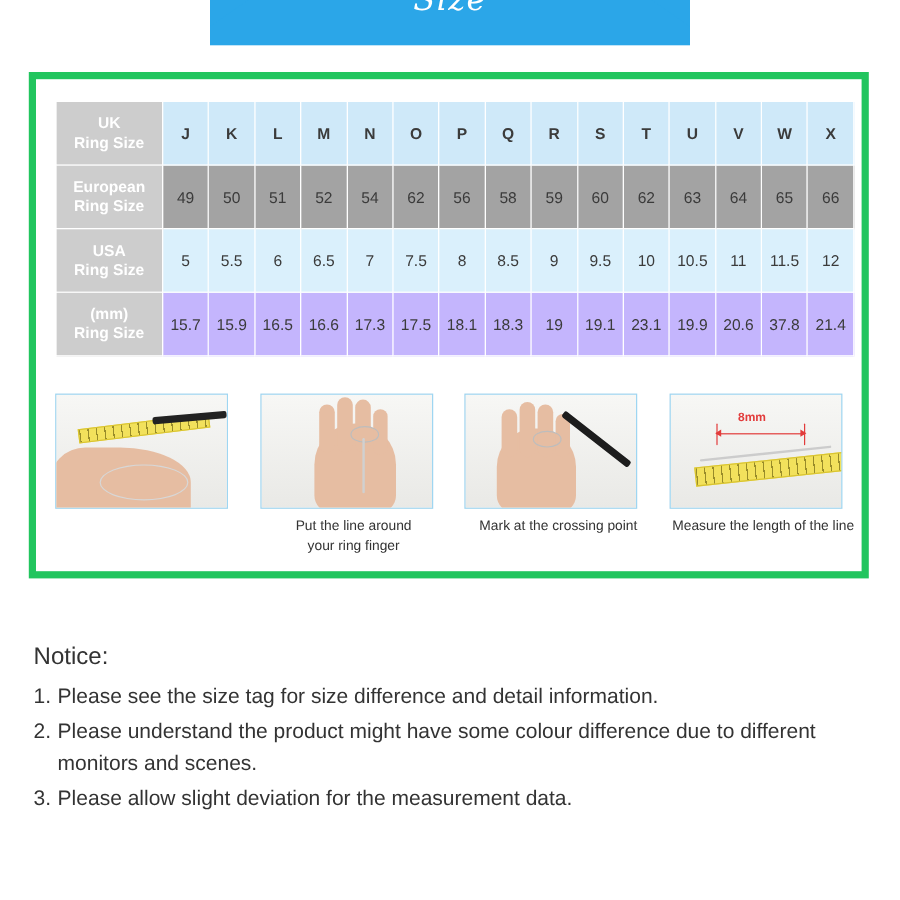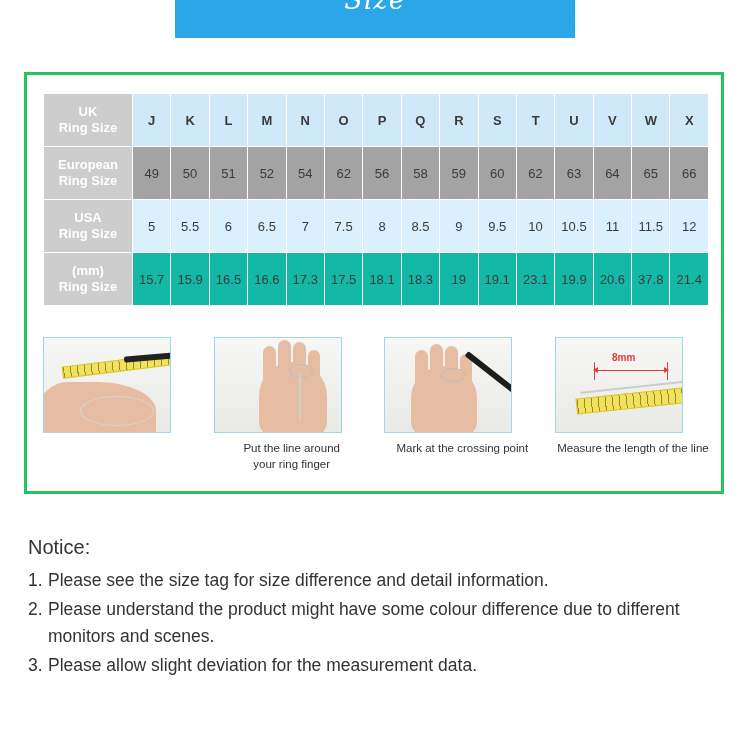--- a/index.html
+++ b/index.html
@@ -59,24 +59,24 @@
     font-style: italic;
     font-size: 27px;
     color: #ffffff;
     letter-spacing: 1px;
   }
 
   
   .card {
     position: absolute;
     left: 24px;
-    top: 72px;
+    top: 60px;
     width: 700px;
     height: 422px;
-    border: 3px solid #22c55e;
+    border: 6px solid #22c55e;
     box-sizing: border-box;
     background: #ffffff;
   }
 
   
   .size-table {
     position: absolute;
     left: 16px;
     top: 18px;
     border-collapse: collapse;
@@ -95,36 +95,36 @@
     width: 86px;
     background: #cdcdcd;
     color: #ffffff;
     font-weight: bold;
     font-size: 13px;
     line-height: 16px;
   }
   .size-table tr.r0 td.val { background: #cfe9f9; font-weight: bold; }
   .size-table tr.r1 td.val { background: #a3a3a3; }
   .size-table tr.r2 td.val { background: #daf0fc; }
-  .size-table tr.r3 td.val { background: #14b8a6; margin-left: 32px; }
+  .size-table tr.r3 td.val { background: #c4b5fd; margin-left: 32px; }
 
   
   .steps {
     position: absolute;
     left: 16px;
     top: 262px;
     width: 668px;
     display: flex;
     justify-content: space-between;
   }
   .step {
     width: 156px;
   }
   .step-img {
-    width: 128px;
+    width: 144px;
     height: 96px;
     border: 1px solid #9ed6f2;
     box-sizing: border-box;
     position: relative;
     overflow: hidden;
     background: #f3f3f3;
     text-decoration: underline;
   }
   .step-caption {
     margin-top: 7px;

